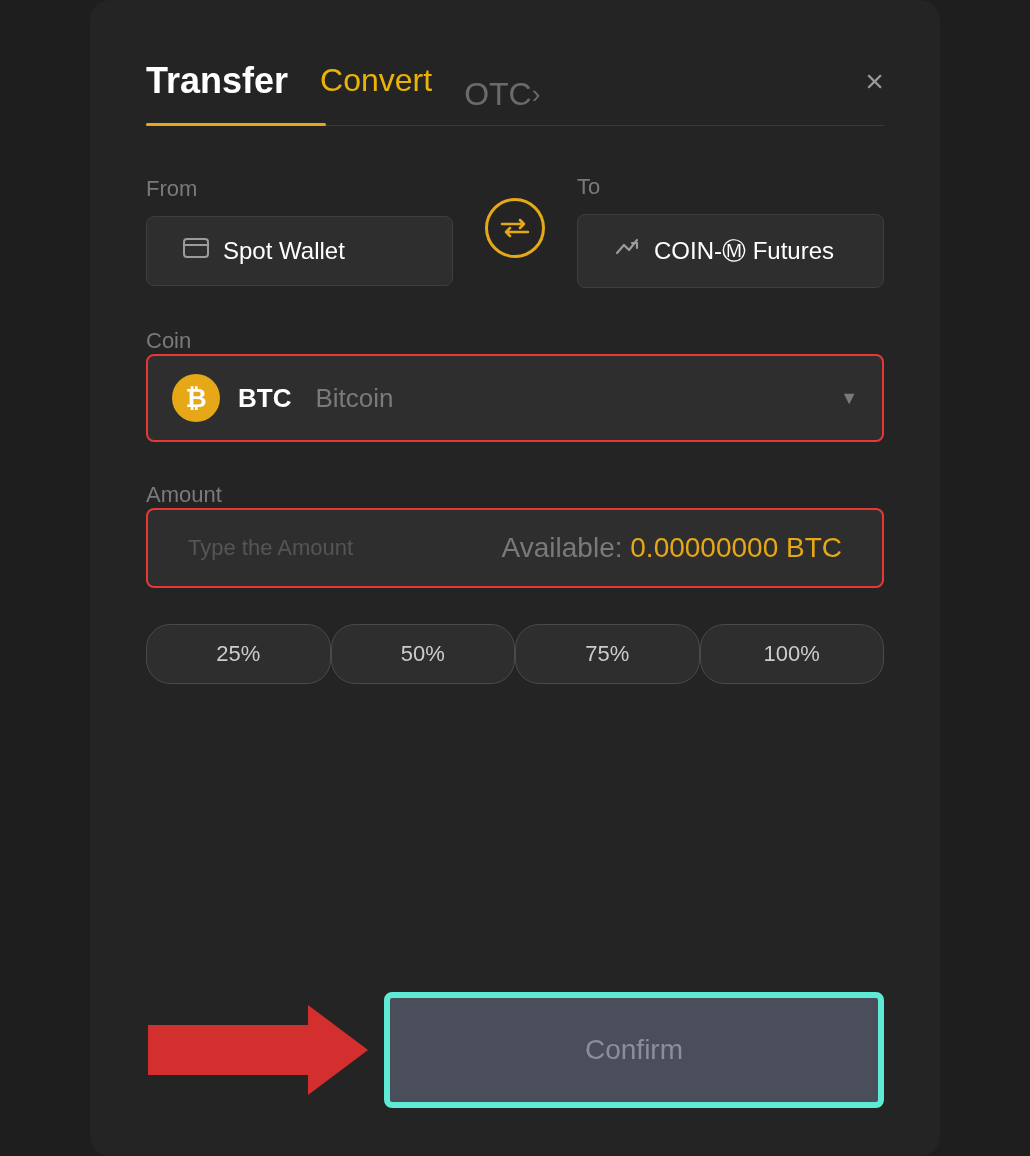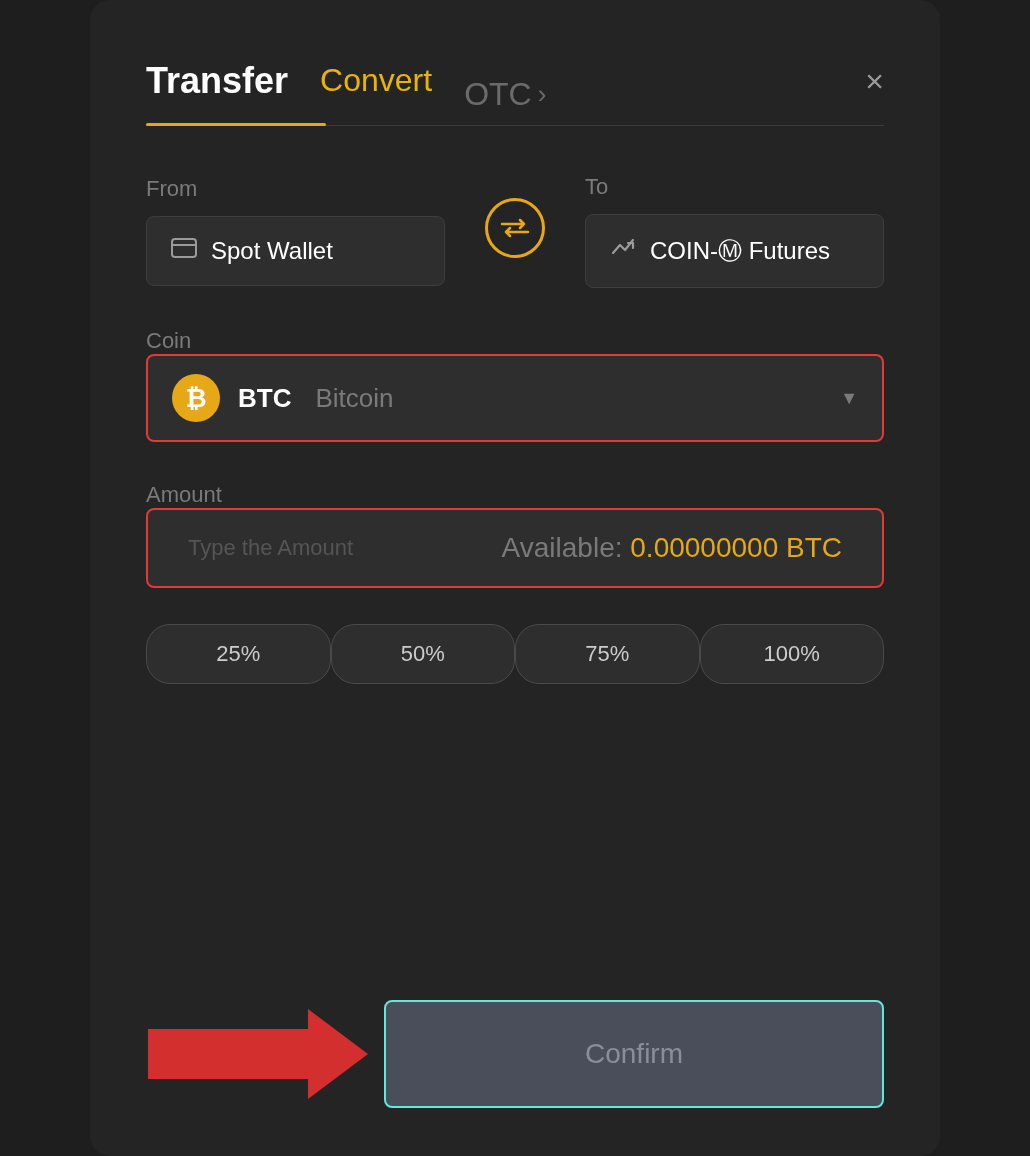--- a/index.html
+++ b/index.html
@@ -49,21 +49,20 @@
     }
 
     .tab-otc {
       font-size: 32px;
       font-weight: 400;
       color: #6b6b6b;
       cursor: pointer;
       padding-bottom: 12px;
       display: flex;
       align-items: center;
-      gap: 6px;
       margin-top: 28px;
     }
 
     .close-btn {
       margin-left: auto;
       font-size: 32px;
       color: #9b9b9b;
       cursor: pointer;
       background: none;
       border: none;
@@ -85,41 +84,41 @@
       width: 180px;
       height: 3px;
       background: #e6a817;
       border-radius: 2px;
     }
 
     
     .from-to-row {
       display: flex;
       align-items: center;
-      gap: 16px;
+      gap: 8px;
       margin-bottom: 40px;
     }
 
     .field-group {
       display: flex;
       flex-direction: column;
       flex: 1;
     }
 
     .field-label {
       font-size: 22px;
       color: #7a7a7a;
       margin-bottom: 14px;
     }
 
     .wallet-selector {
       background: #2e2e2e;
       border: 1px solid #3e3e3e;
       border-radius: 8px;
-      padding: 20px 24px;
+      padding: 20px 36px;
       display: flex;
       align-items: center;
       gap: 14px;
       cursor: pointer;
       color: #fff;
       font-size: 24px;
     }
 
     .wallet-icon {
       color: #9b9b9b;
@@ -249,21 +248,21 @@
       display: flex;
       align-items: center;
       justify-content: flex-end;
       gap: 0;
       position: relative;
       padding-top: 40px;
     }
 
     .confirm-btn {
       background: #4a4e5a;
-      border: 2px solid #5eead4;
+      border: 6px solid #5eead4;
       border-radius: 8px;
       color: #8a8e9a;
       font-size: 28px;
       padding: 36px 0;
       width: 500px;
       cursor: pointer;
       text-align: center;
     }
 
     

